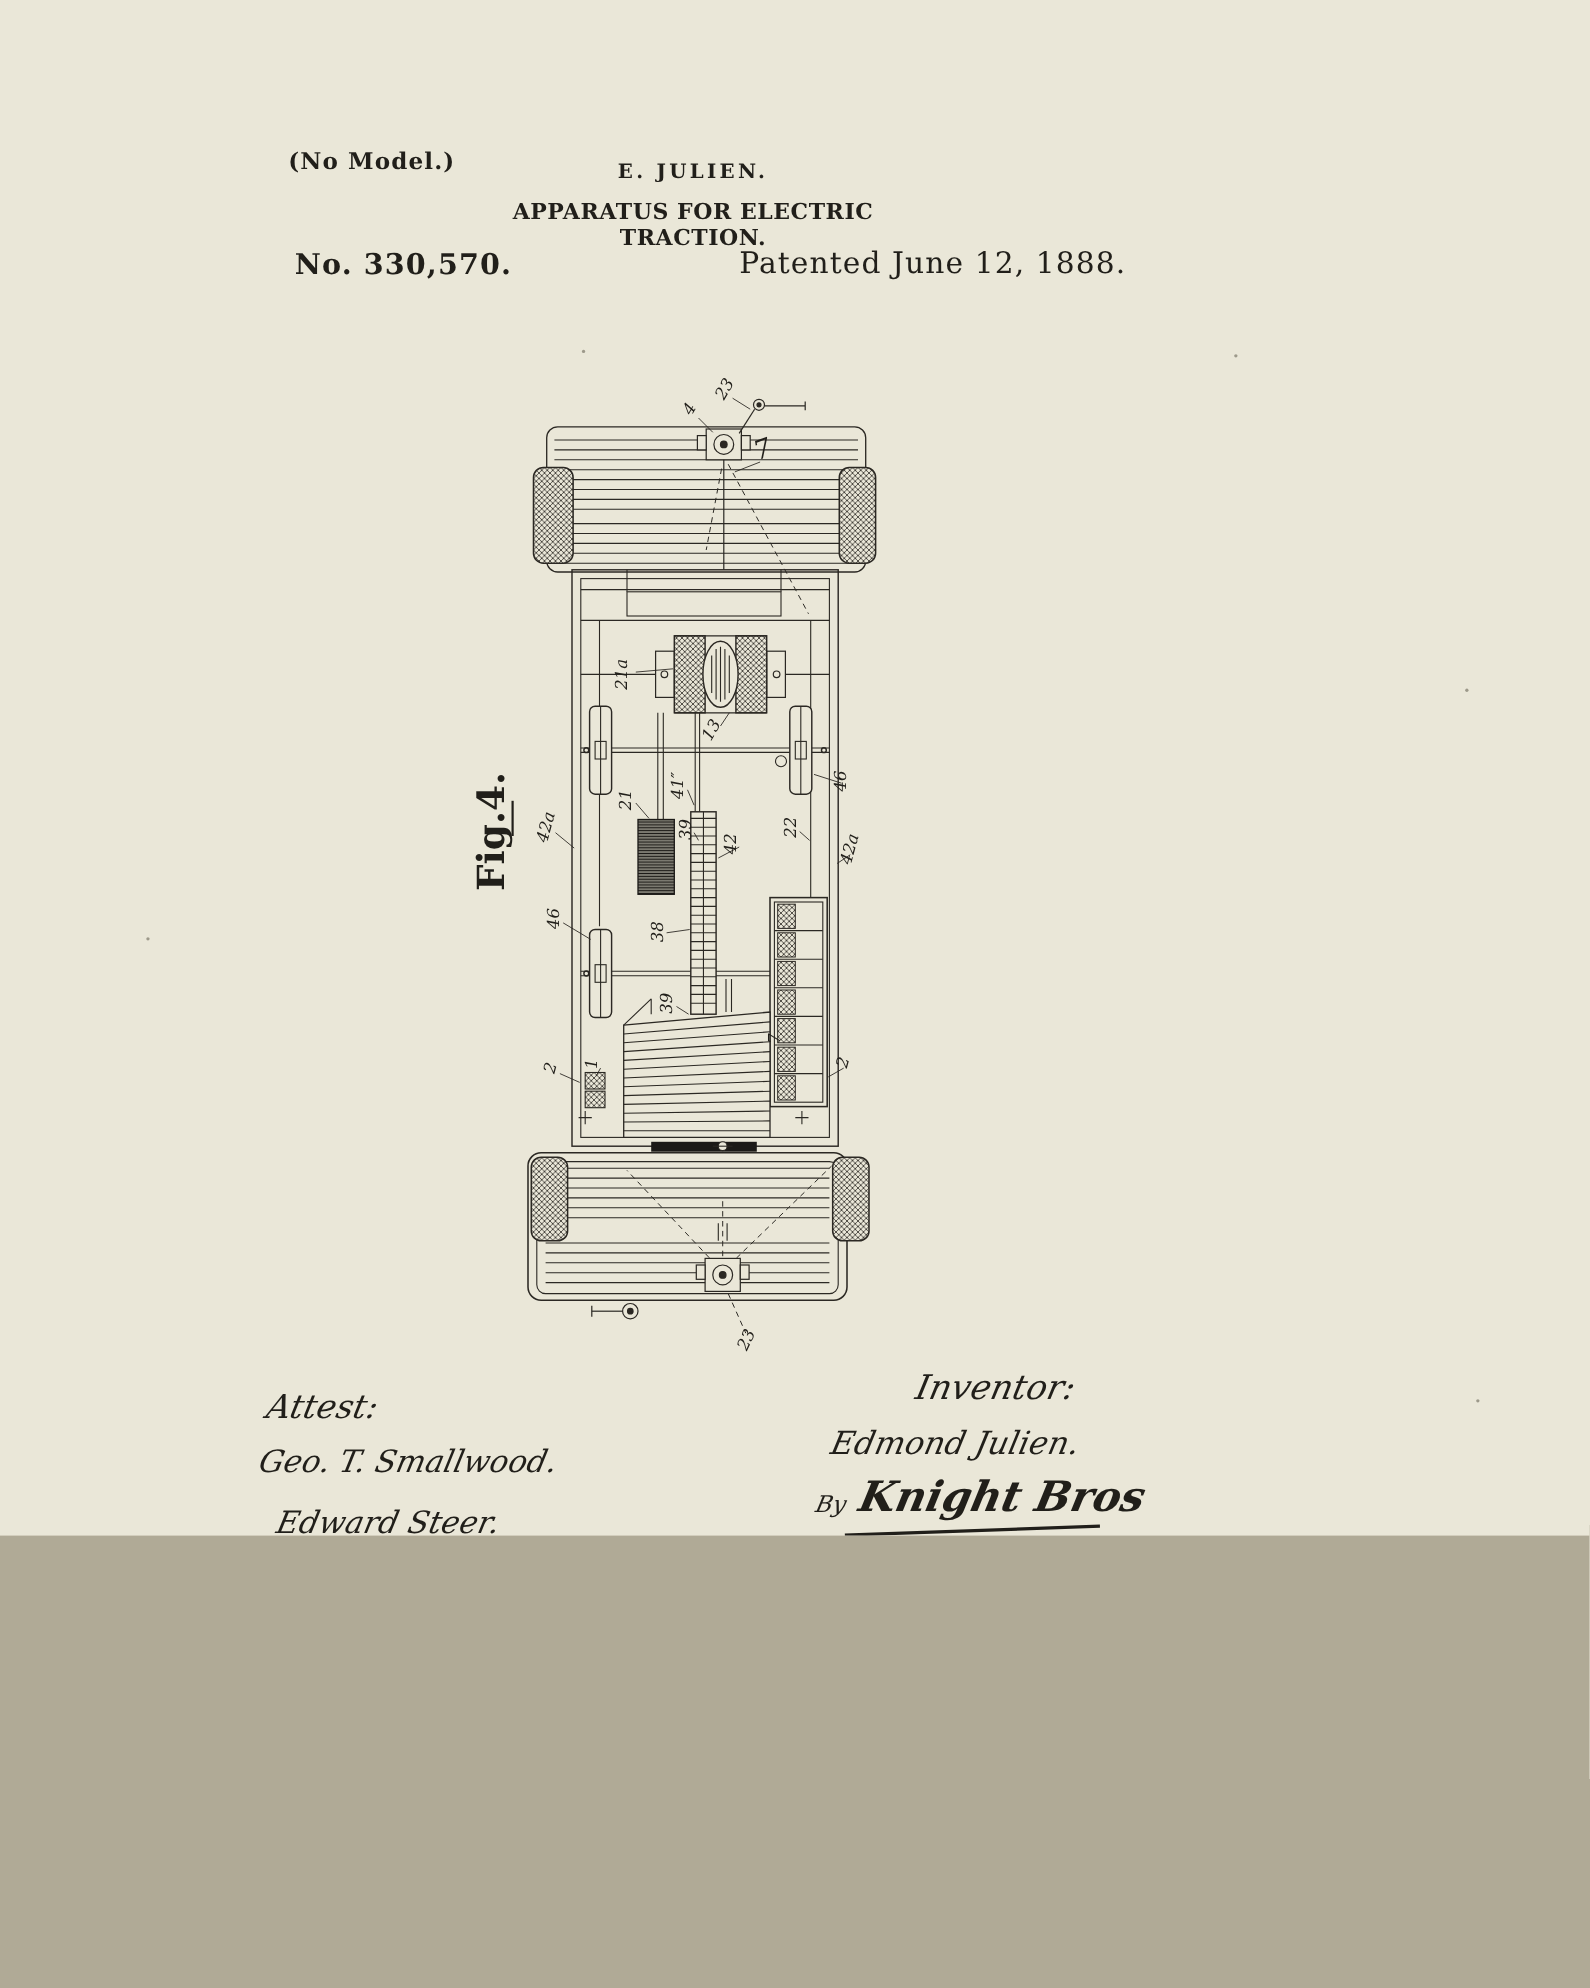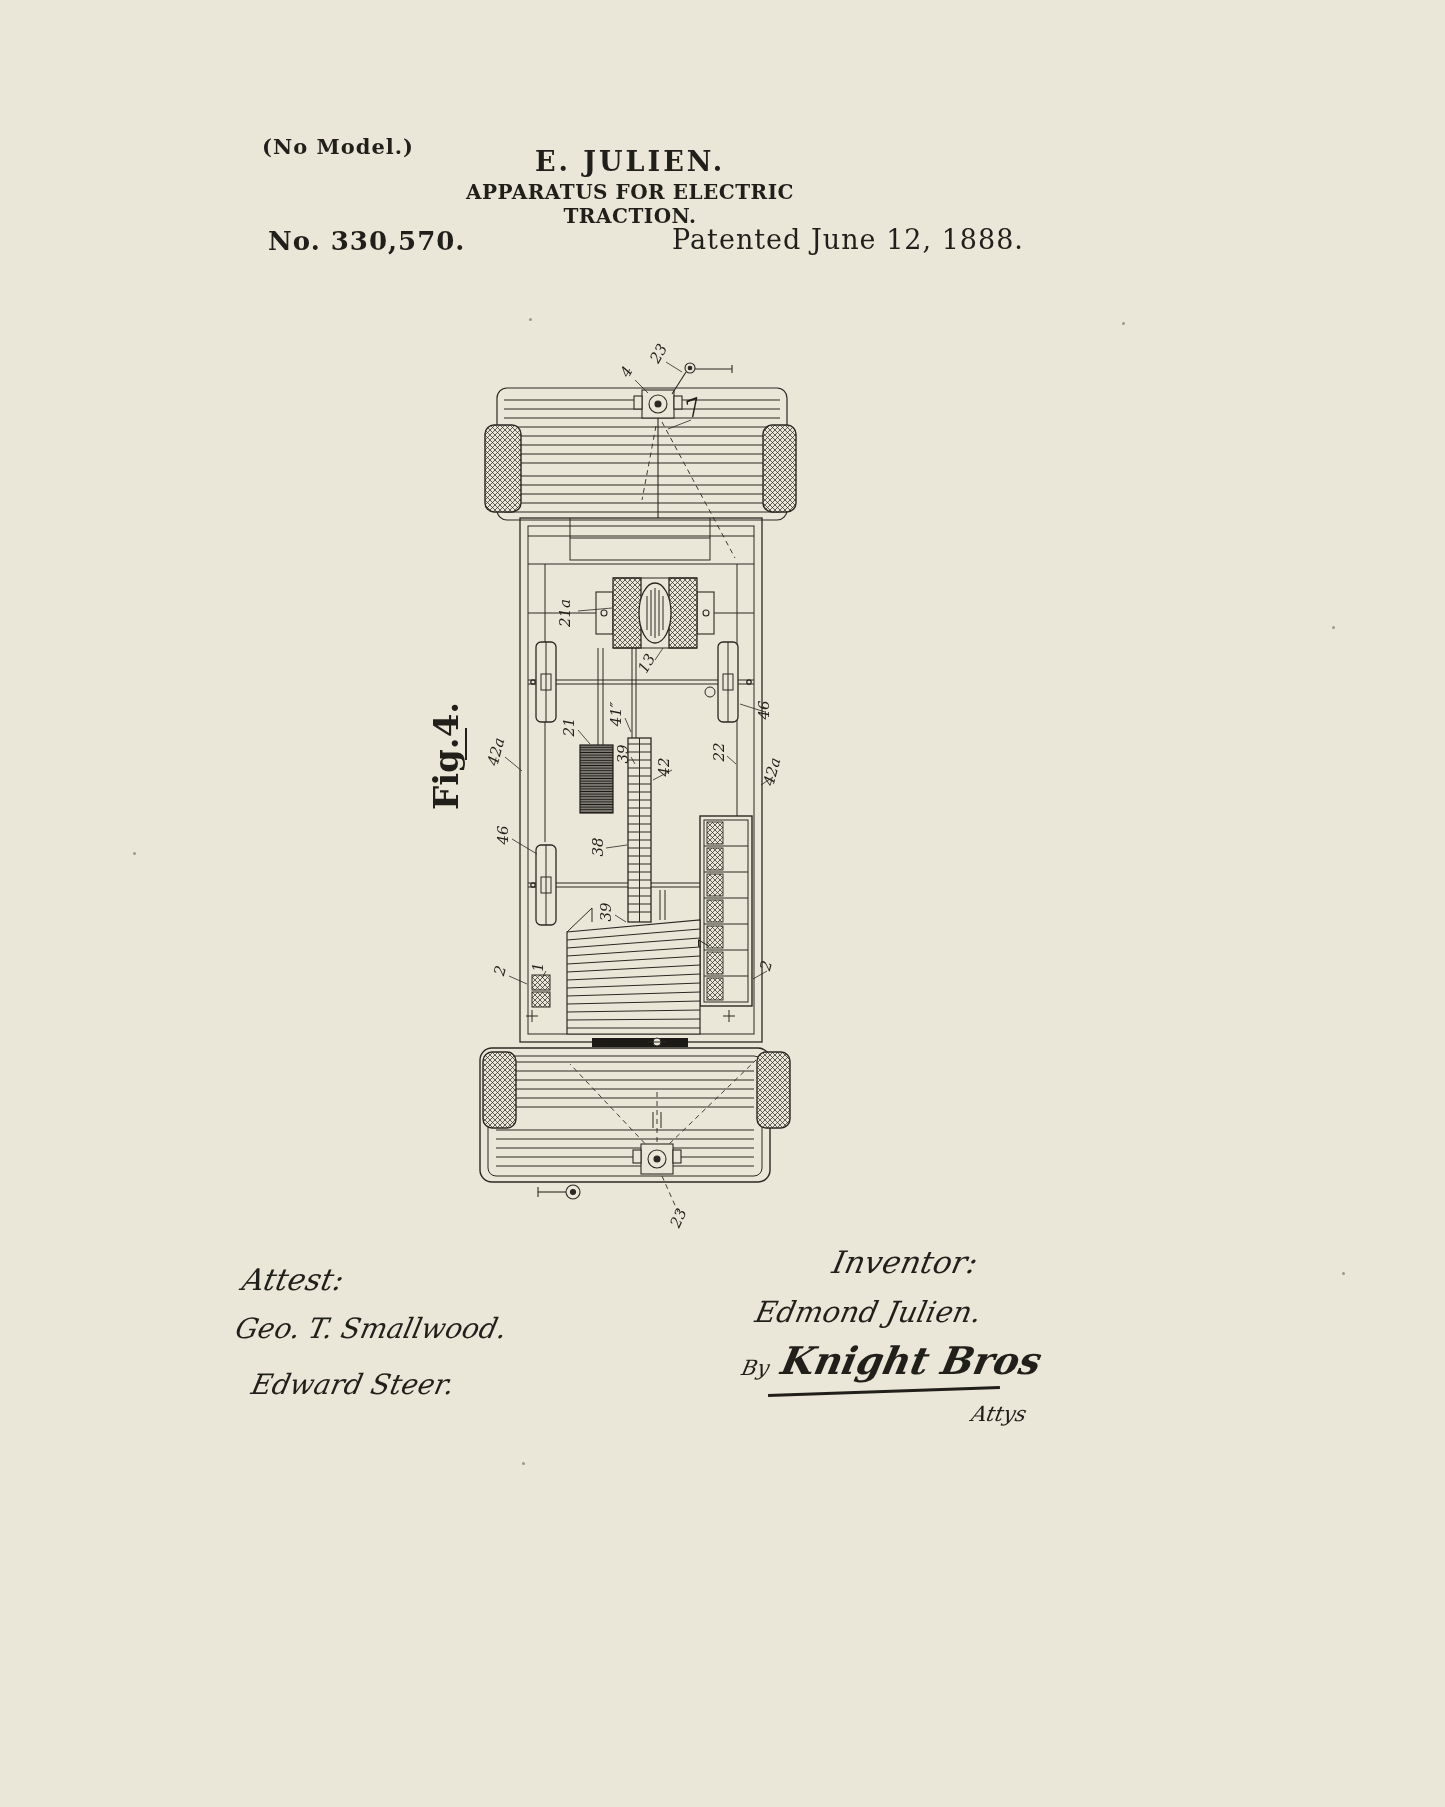--- a/index.html
+++ b/index.html
@@ -1,25 +1,25 @@
 <!DOCTYPE html>
 <html><head>
 <meta charset="utf-8">
 <style>
   * { margin:0; padding:0; box-sizing:border-box; }
   html,body { width:1445px; height:1807px; }
   body { background:#b0aa96; }
   .page {
-    position:relative; width:1445px; height:1807px;
+    position:relative; width:1445px; height:1396px;
     background:#eae7d8; overflow:hidden;
     font-family:"DejaVu Serif", serif; color:#211f1a;
   }
   .abs { position:absolute; }
   .no-model { left:262px; top:134px; font-size:21px; font-weight:bold; letter-spacing:1px; }
-  .applicant { left:500px; top:146px; width:260px; text-align:center; font-size:27px; font-weight:bold; letter-spacing:3px; }
+  .applicant { left:500px; top:146px; width:260px; text-align:center; font-size:18px; font-weight:bold; letter-spacing:3px; }
   .invention-title { left:415px; top:180px; width:430px; text-align:center; font-size:20px; font-weight:bold; letter-spacing:0.5px; }
   .patent-number { left:268px; top:226px; font-size:26px; font-weight:bold; letter-spacing:1px; }
   .patent-date { left:672px; top:224px; font-size:27px; font-weight:normal; letter-spacing:1px; }
   .script { font-family:"DejaVu Serif", serif; font-style:italic; transform:skewX(-12deg); white-space:nowrap; }
   .attest-label { left:243px; top:1262px; font-size:30px; }
   .witness-1 { left:236px; top:1312px; font-size:28px; }
   .witness-2 { left:252px; top:1368px; font-size:28px; }
   .inventor-label { left:833px; top:1244px; font-size:31px; }
   .inventor-name { left:756px; top:1295px; font-size:29px; }
   .by-label { left:742px; top:1356px; font-size:21px; }

